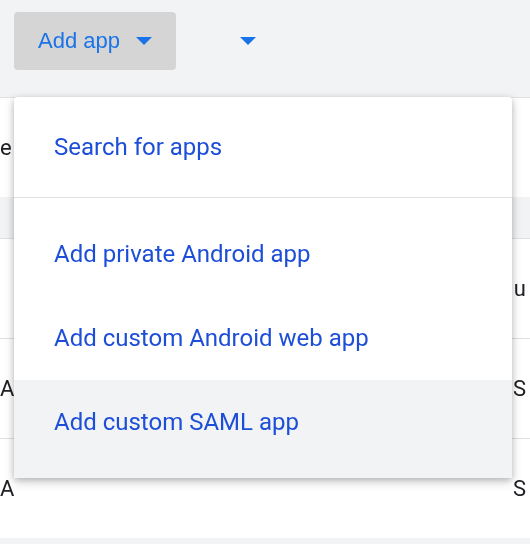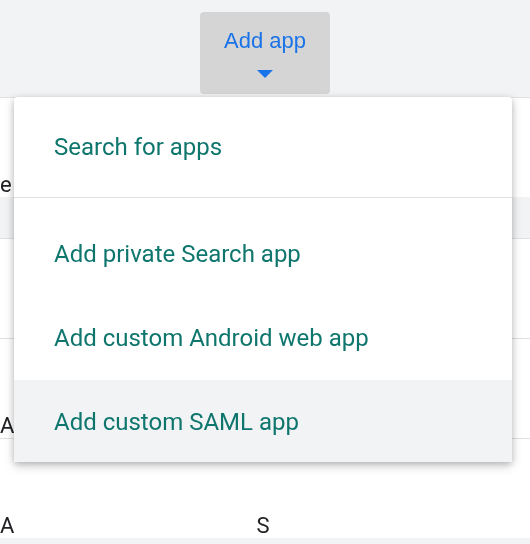--- a/index.html
+++ b/index.html
@@ -1,19 +1,18 @@
 <!DOCTYPE html>
 <html><head>
   <meta charset="utf-8">
   <style>
     * {
       margin: 0;
       padding: 0;
       box-sizing: border-box;
-      flex-direction: column;
     }
     body {
       font-family: 'Google Sans', Roboto, Arial, sans-serif;
       background: #f1f3f4;
       width: 530px;
       height: 544px;
       position: relative;
       overflow: hidden;
     }
     .toolbar {
@@ -76,21 +75,21 @@
       left: 14px;
       width: 498px;
       background: #ffffff;
       box-shadow: 0 2px 6px rgba(0,0,0,0.2), 0 4px 12px rgba(0,0,0,0.15);
       border-radius: 3px;
       z-index: 10;
     }
     .menu-item {
       padding: 36px 40px;
       font-size: 24px;
-      color: #0f766e;
+      color: #1d4ed8;
       cursor: pointer;
     }
     .menu-item.hovered {
       background: #f1f3f4;
     }
     .menu-divider {
       height: 1px;
       background: #e0e0e0;
       margin: 0;
     }
@@ -125,21 +124,21 @@
   <span class="left-fragment">A</span>
   <span>S</span>
 </div>
 
 <div class="dropdown-menu">
   <div class="menu-item">
     <span>Search for apps</span>
   </div>
   <div class="menu-divider"></div>
   <div class="menu-item tight" style="padding-top:42px;">
-    <span>Add private Search app</span>
+    <span>Add private Android app</span>
   </div>
   <div class="menu-item tight">
     <span>Add custom Android web app</span>
   </div>
-  <div class="menu-item tight hovered" style="padding-bottom:26px;">
+  <div class="menu-item tight hovered" style="padding-bottom:42px;">
     <span>Add custom SAML app</span>
   </div>
 </div>
 
 </body></html>

